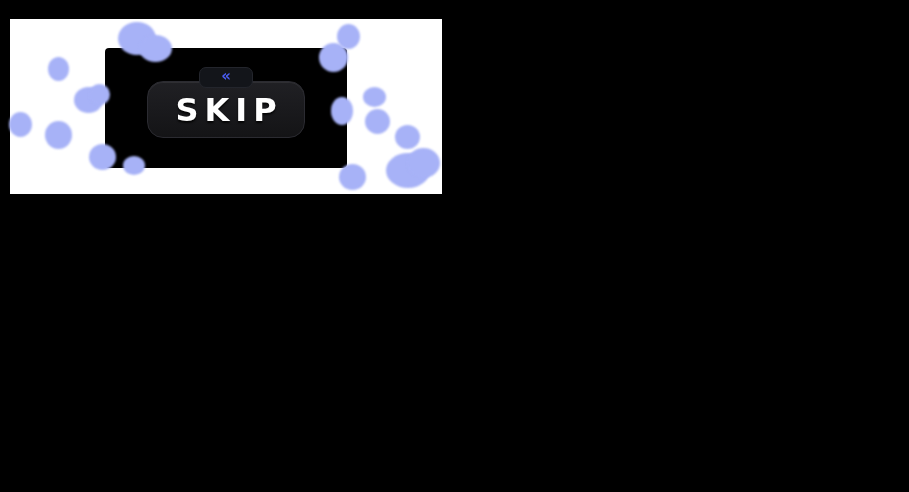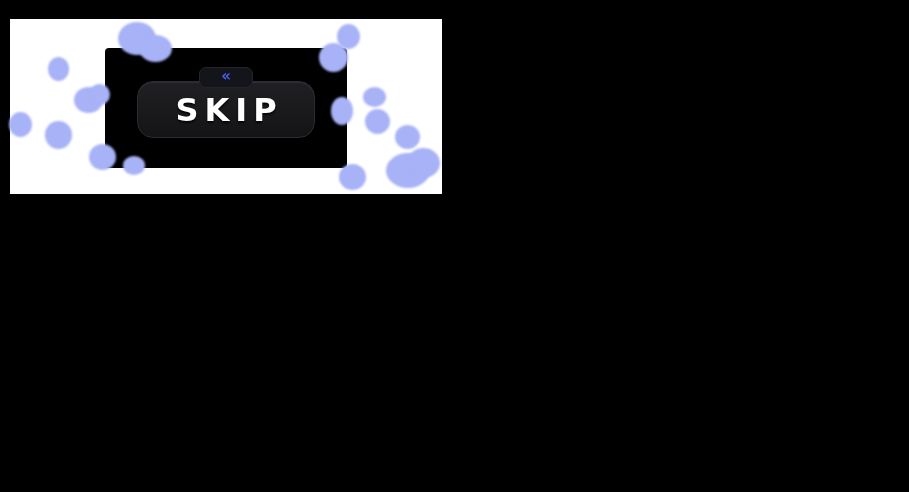--- a/index.html
+++ b/index.html
@@ -51,21 +51,21 @@
     font-weight: bold;
     line-height: 1;
     margin-top: -2px;
   }
 
   
   .skip-btn {
     position: absolute;
     top: 33px; left: 50%;
     transform: translateX(-50%);
-    width: 178px; height: 57px;
+    width: 158px; height: 57px;
     border-radius: 16px;
     background: linear-gradient(#202024, #141416);
     border: 1px solid #2b2b31;
     box-shadow: 0 4px 8px rgba(0,0,0,0.65), inset 0 1px 0 rgba(255,255,255,0.07);
     display: flex;
     align-items: center;
     justify-content: center;
     cursor: pointer;
     z-index: 3;
   }

